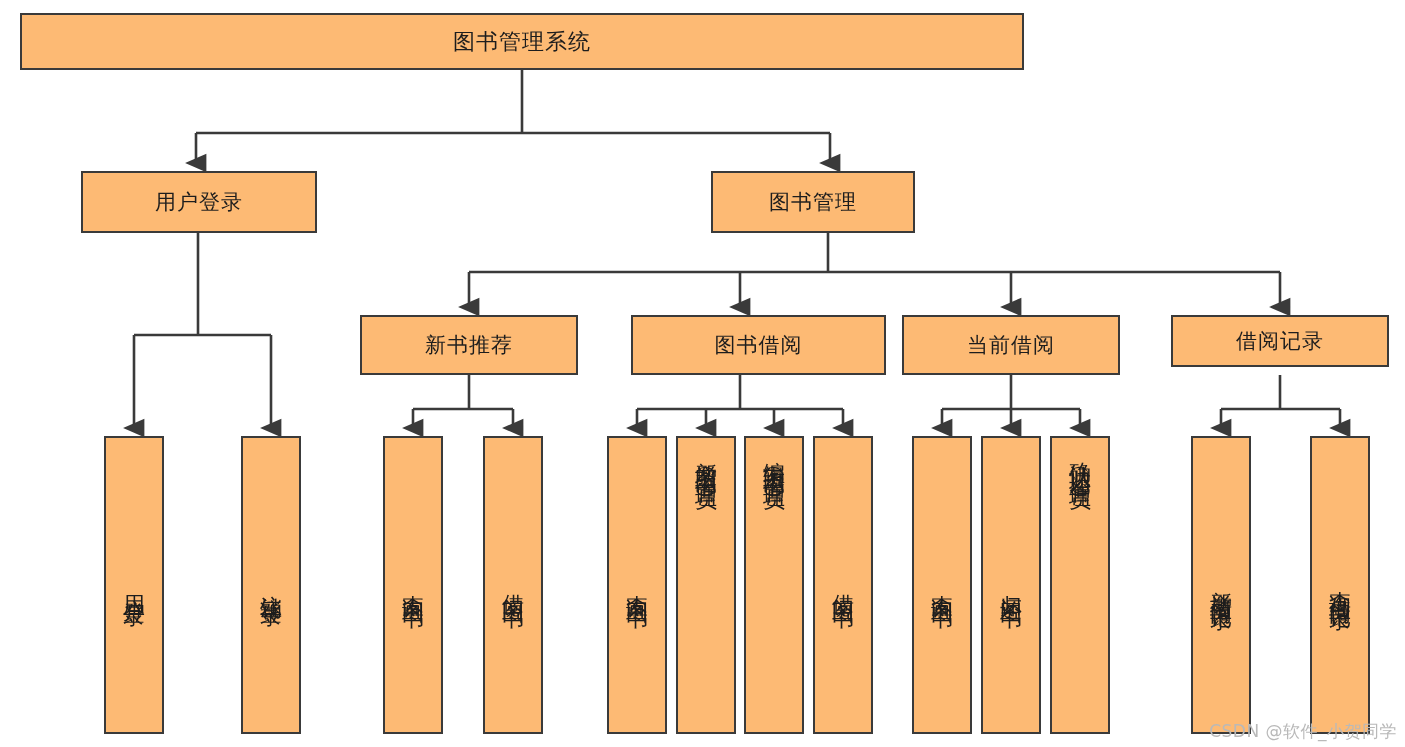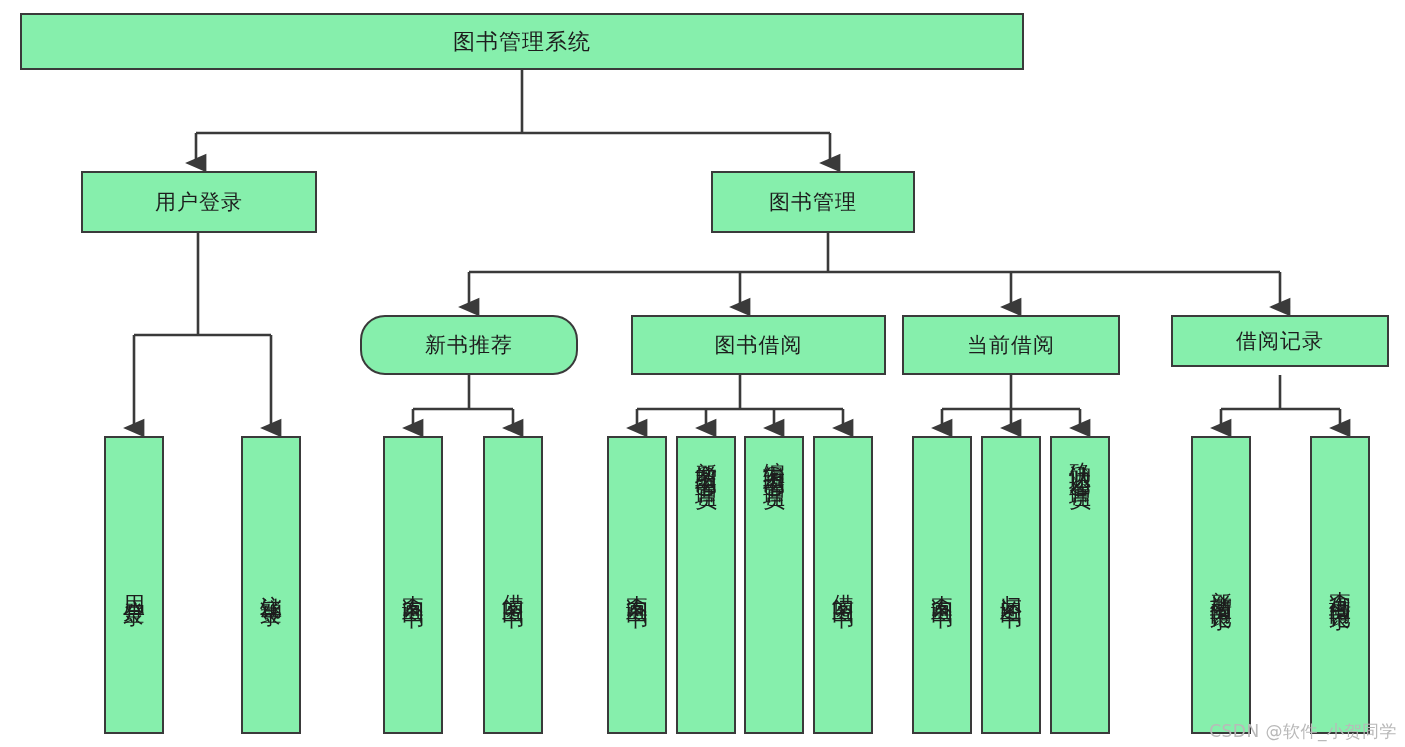--- a/index.html
+++ b/index.html
@@ -22,21 +22,21 @@
     position: absolute;
     left: 0;
     top: 0;
     width: 1405px;
     height: 747px;
     pointer-events: none;
   }
   .node {
     position: absolute;
     box-sizing: border-box;
-    background: #86efac;
+    background: #fdba74;
     border: 2px solid #3a3a3a;
     display: flex;
     align-items: center;
     justify-content: center;
     color: #222222;
     z-index: 3;
   }
   .node-label {
     display: block;
     text-align: center;
@@ -142,21 +142,21 @@
     <span class="node-label">图书管理系统</span>
   </div>
 
   <div class="node horiz" style="left:81px; top:171px; width:236px; height:62px;">
     <span class="node-label">用户登录</span>
   </div>
   <div class="node horiz" style="left:711px; top:171px; width:204px; height:62px;">
     <span class="node-label">图书管理</span>
   </div>
 
-  <div class="node horiz" style="left:360px; top:315px; width:218px; height:60px;border-radius:25px;">
+  <div class="node horiz" style="left:360px; top:315px; width:218px; height:60px;">
     <span class="node-label">新书推荐</span>
   </div>
   <div class="node horiz" style="left:631px; top:315px; width:255px; height:60px;">
     <span class="node-label">图书借阅</span>
   </div>
   <div class="node horiz" style="left:902px; top:315px; width:218px; height:60px;align-items:center;">
     <span class="node-label">当前借阅</span>
   </div>
   <div class="node horiz" style="left:1171px; top:315px; width:218px; height:52px;">
     <span class="node-label">借阅记录</span>

